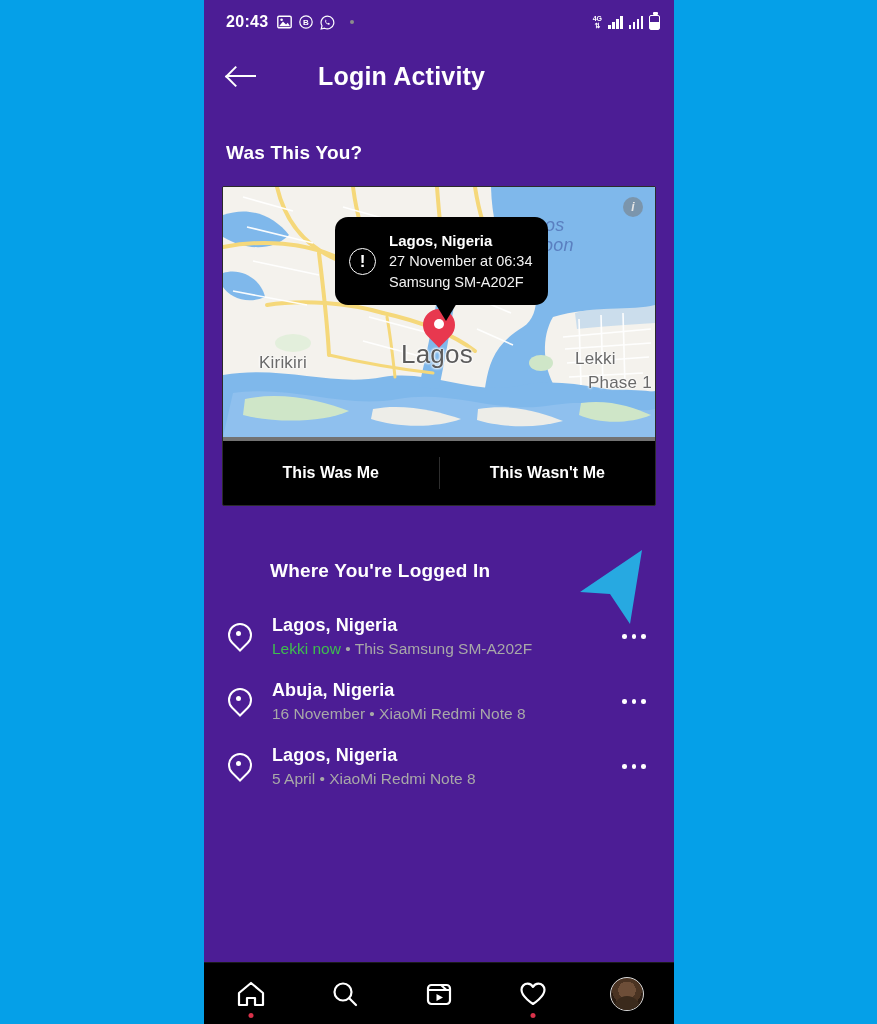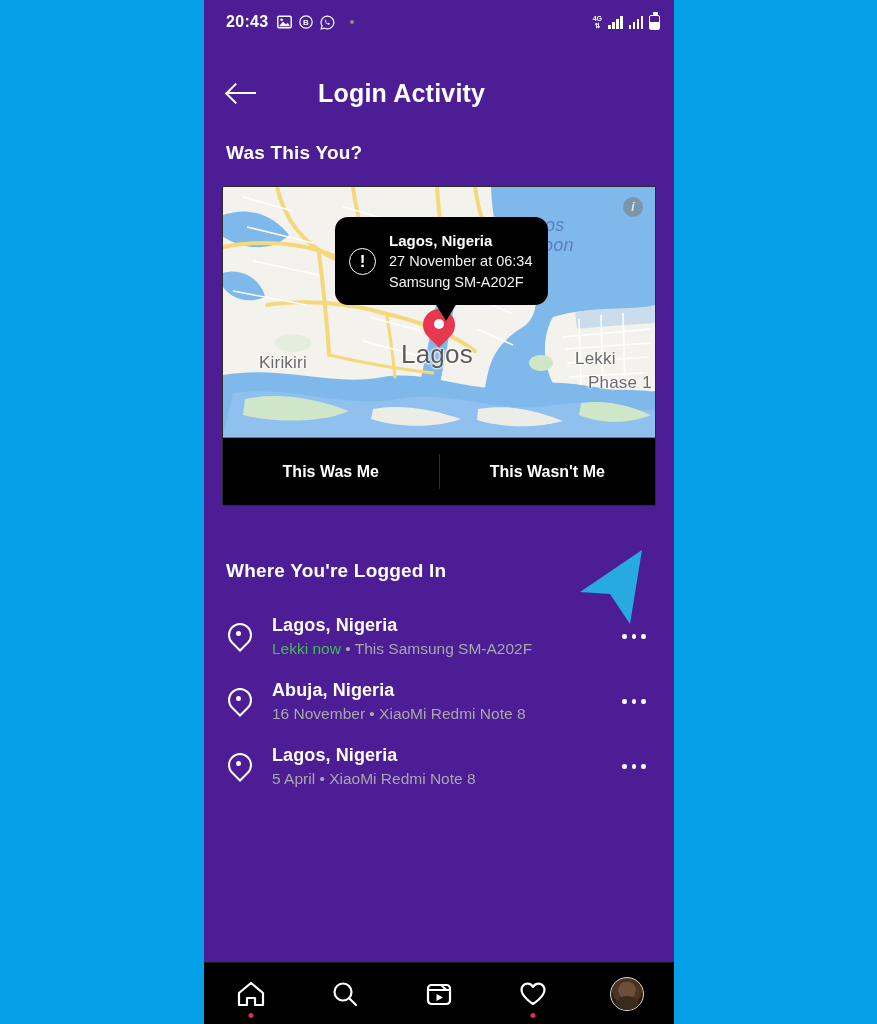--- a/index.html
+++ b/index.html
@@ -44,39 +44,39 @@
   .battery {
     width:11px; height:15px; border:1.6px solid #fff; border-radius:2px;
     position:relative; background:linear-gradient(to top,#fff 55%,transparent 55%);
   }
   .battery:before{
     content:""; position:absolute; top:-3.5px; left:2.5px;
     width:5px; height:2.5px; background:#fff; border-radius:1px;
   }
 
   
-  .header { height:64px; display:flex; align-items:flex-end; padding:0 22px; }
+  .header { height:64px; display:flex; align-items:center; padding:0 22px; }
   .back-arrow { width:36px; height:30px; position:relative; cursor:pointer; }
   .back-arrow:before{
     content:""; position:absolute; left:2px; top:14px; width:28px; height:2px; background:#fff;
   }
   .back-arrow:after{
     content:""; position:absolute; left:2px; top:8px; width:13px; height:13px;
     border-left:2px solid #fff; border-bottom:2px solid #fff; transform:rotate(45deg);
   }
   .header-title {
     color:#fff; font-size:25px; font-weight:bold; margin-left:56px; letter-spacing:.2px;
   }
 
   
   .section-title {
     color:#fff; font-size:19px; font-weight:bold; padding:0 22px; letter-spacing:.2px;
   }
   #sec-was-you { margin-top:34px; }
-  #sec-logged-in { margin-top:54px; }
+  #sec-logged-in { margin-top:54px;margin-left:44px; }
 
   
   .card {
     margin:22px 18px 0 18px;
     border:1px solid #2b2b2b;
     border-radius:2px;
     overflow:hidden;
     background:#000;
   }
   .map {
@@ -128,21 +128,21 @@
   .warn-icon {
     flex:0 0 auto; width:27px; height:27px; border-radius:50%;
     border:1.8px solid #fff; color:#fff;
     display:flex; align-items:center; justify-content:center;
     font-size:17px; font-weight:bold; line-height:1;
   }
   .tt-text { color:#fff; line-height:1.42; }
   .tt-title { font-size:15px; font-weight:bold; }
   .tt-line { font-size:14.5px; color:#f2f2f2; }
 
-  .card-actions { display:flex; height:68px; border-top:1px solid #737373;justify-content:flex-end; }
+  .card-actions { display:flex; height:68px; border-top:4px solid #737373;justify-content:flex-end; }
   .card-actions button {
     flex:1; background:transparent; border:none; color:#fff;
     font-family:inherit; font-size:16px; font-weight:bold; cursor:pointer;
   }
   .vdivider { width:1px; background:#2e2e2e; margin:16px 0; }
 
   
   .list { margin-top:22px; }
   .list-item {
     display:flex; align-items:center;

